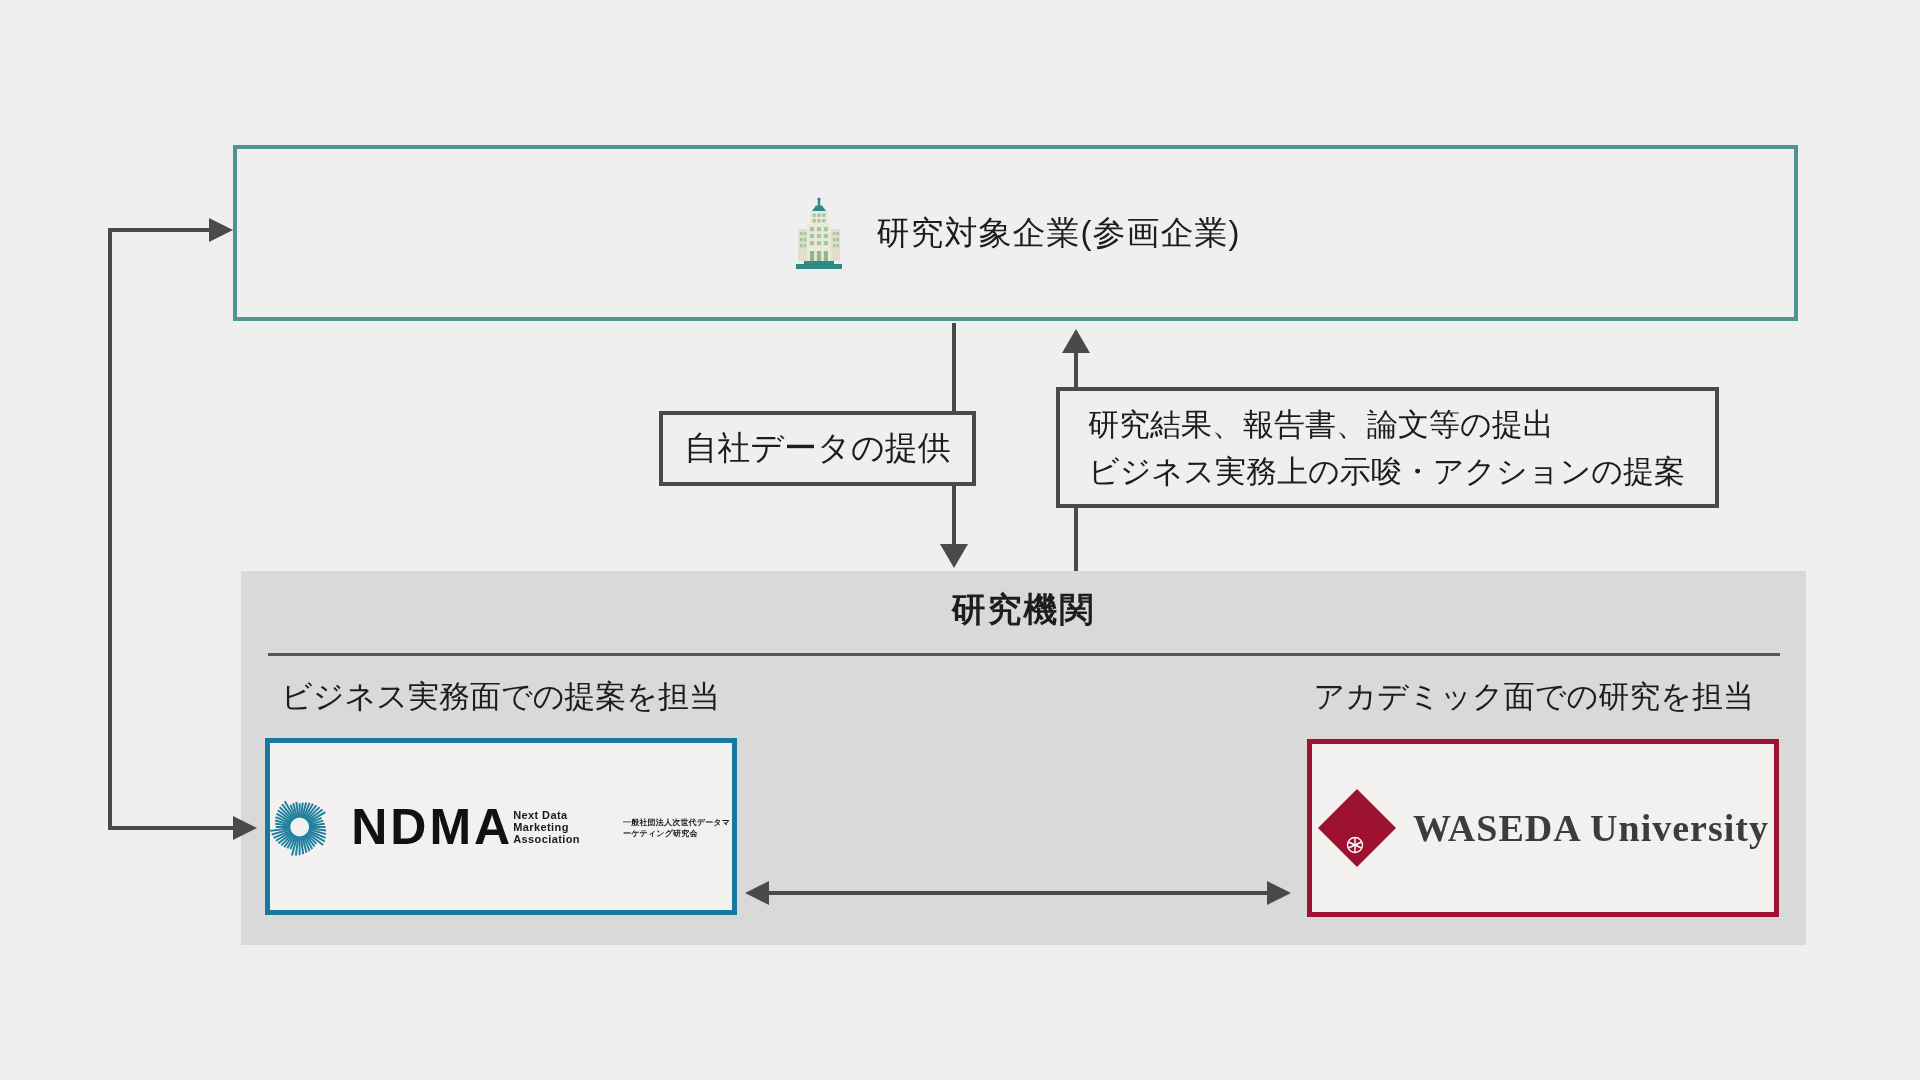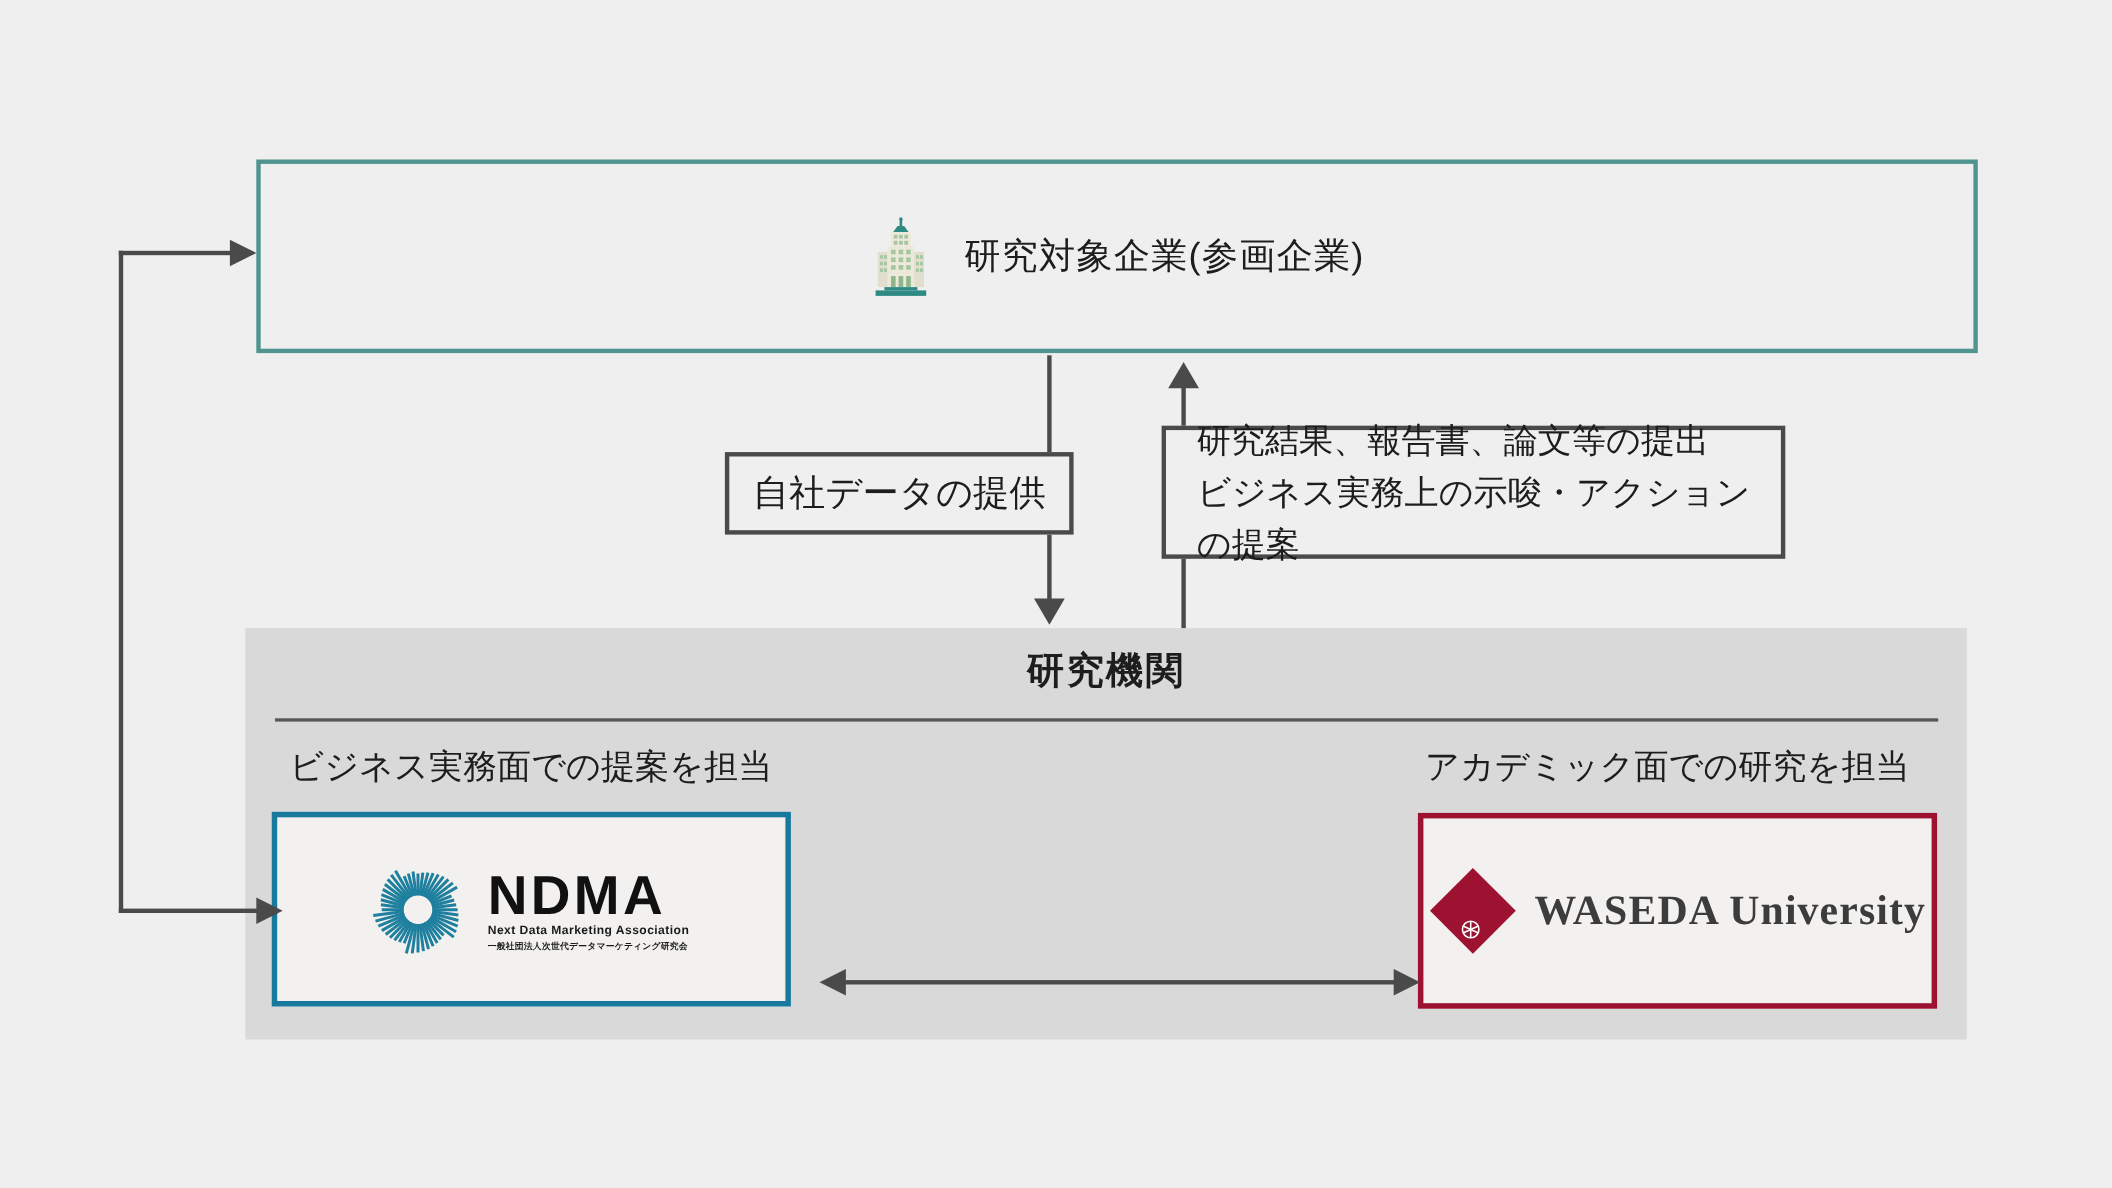--- a/index.html
+++ b/index.html
@@ -23,42 +23,42 @@
     display:flex; align-items:center; justify-content:center; gap:30px;
   }
   .top-box .label { font-size:33px; letter-spacing:1px; }
 
   .note-box {
     border:4px solid #4a4a4a; background:#efefef; z-index:4;
     display:flex; flex-direction:column; align-items:center; justify-content:center;
   }
   .left-note  { left:90px;  top:392px; width:410px; height:110px; font-size:33px; line-height:46px; }
   .data-box   { left:659px; top:411px; width:317px; height:75px;  font-size:33px;text-align:right; }
-  .results-box{ left:1056px;top:387px; width:567px; height:121px; font-size:31px; line-height:47px;
+  .results-box{ left:1056px;top:387px; width:663px; height:121px; font-size:31px; line-height:47px;
                 align-items:flex-start; padding-left:28px; }
 
   .panel {
-    left:223px; top:571px; width:1565px; height:374px;
+    left:241px; top:571px; width:1565px; height:374px;
     background:#d9d9d9; z-index:1;
   }
   .panel-title { position:absolute; top:16px; left:0; width:100%; text-align:center;
                  font-size:34px; font-weight:bold; letter-spacing:2px; }
   .divider { position:absolute; left:27px; top:82px; width:1512px; height:3px; background:#565656; }
   .role-label { position:absolute; top:102px; font-size:31px; line-height:48px; }
   .role-left  { left:40px; }
   .role-right { right:52px; }
 
   .logo-card {
     position:absolute; background:#f2f1ef; z-index:4;
     display:flex; align-items:center; justify-content:center;
   }
   .ndma-card   { left:24px;   top:167px; width:472px; height:177px; border:5px solid #17799e; gap:22px; }
   .waseda-card { left:1066px; top:168px; width:472px; height:178px; border:5px solid #9c1230; gap:16px; }
 
-  .ndma-text { display:flex; flex-direction:column; align-items:flex-start; }
+  .ndma-text { display:flex; flex-direction:row; align-items:center; }
   .ndma-word { font-size:50px; font-weight:800; letter-spacing:3px; color:#111; line-height:52px; }
   .ndma-sub-en { font-size:11px; font-weight:bold; letter-spacing:0.4px; color:#1a1a1a; margin-top:0; }
   .ndma-sub-ja { font-size:8px;  font-weight:bold; color:#1a1a1a; margin-top:3px; letter-spacing:0.2px; }
 
   .waseda-diamond { position:relative; width:80px; height:80px; flex:0 0 auto; }
   .waseda-word { font-family:"Liberation Serif", serif; font-size:38px; color:#3c3c3c; letter-spacing:1px;font-weight:bold; }
 </style>
 </head>
 <body>
 

